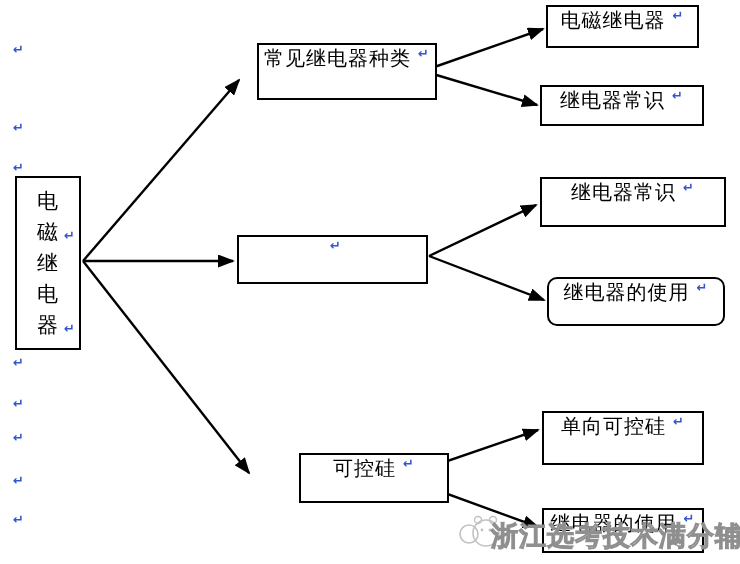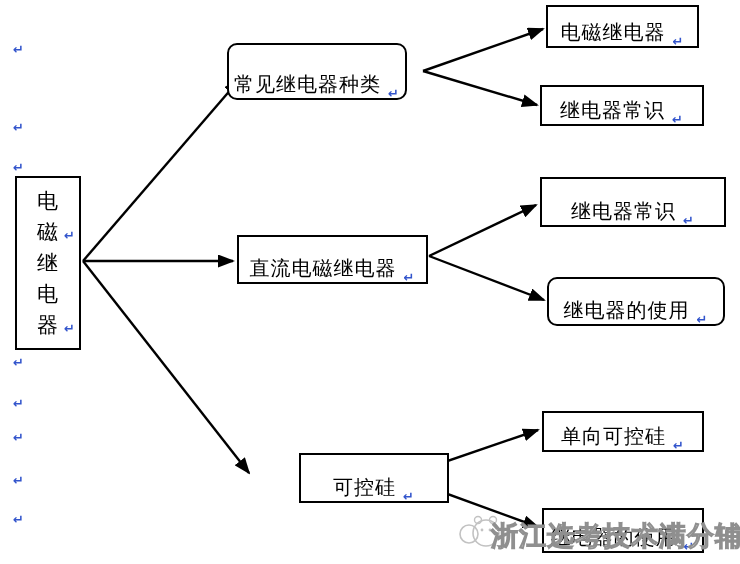--- a/index.html
+++ b/index.html
@@ -3,21 +3,21 @@
 <meta charset="utf-8">
 <style>
   html,body{margin:0;padding:0;background:#fff;}
   #canvas{
     position:relative;width:740px;height:564px;background:#fff;overflow:hidden;
     font-family:"DejaVu Serif","Liberation Serif",serif;color:#000;
   }
   #wires{position:absolute;left:0;top:0;width:740px;height:564px;z-index:1;}
   .node{
     position:absolute;background:#fff;border:2px solid #000;box-sizing:border-box;
-    display:flex;align-items:flex-end;justify-content:center;
+    display:flex;align-items:flex-start;justify-content:center;
     font-size:20px;letter-spacing:1px;white-space:nowrap;z-index:2;
   }
   .node .lbl{display:inline-block;}
   .pmark{
     color:#3355cc;font-family:"DejaVu Sans","Liberation Sans",sans-serif;
     font-size:13px;font-weight:bold;margin-left:7px;line-height:1;
     display:inline-block;transform:translateY(2px);
   }
   
   #node-root{flex-direction:column;justify-content:flex-start;padding-top:8px;font-size:21px;}
@@ -60,26 +60,25 @@
   </svg>
 
   <div class="node" id="node-root" style="left:15px;top:176px;width:66px;height:174px;">
     <div class="vrow"><span>电</span></div>
     <div class="vrow"><span>磁</span><span class="pmark">↵</span></div>
     <div class="vrow"><span>继</span></div>
     <div class="vrow"><span>电</span></div>
     <div class="vrow"><span>器</span><span class="pmark">↵</span></div>
   </div>
 
-  <div class="node" style="left:227px;top:43px;width:180px;height:57px;border-radius:10px;">
+  <div class="node" style="left:257px;top:43px;width:180px;height:57px;">
     <span class="lbl">常见继电器种类</span>
       <span class="pmark">↵</span>
   </div>
   <div class="node" style="left:237px;top:235px;width:191px;height:49px;">
-    <span class="lbl">直流电磁继电器</span>
       <span class="pmark">↵</span>
   </div>
   <div class="node" style="left:251px;top:453px;width:150px;height:50px;margin-left:48px;">
     <span class="lbl">可控硅</span>
       <span class="pmark">↵</span>
   </div>
 
   <div class="node" style="left:546px;top:5px;width:153px;height:43px;">
     <span class="lbl">电磁继电器</span>
       <span class="pmark">↵</span>
@@ -89,21 +88,21 @@
       <span class="pmark">↵</span>
   </div>
   <div class="node" style="left:540px;top:177px;width:186px;height:50px;">
     <span class="lbl">继电器常识</span>
       <span class="pmark">↵</span>
   </div>
   <div class="node" style="left:547px;top:277px;width:178px;height:49px;border-radius:10px;">
     <span class="lbl">继电器的使用</span>
       <span class="pmark">↵</span>
   </div>
-  <div class="node" style="left:542px;top:411px;width:162px;height:41px;">
+  <div class="node" style="left:542px;top:411px;width:162px;height:54px;">
     <span class="lbl">单向可控硅</span>
       <span class="pmark">↵</span>
   </div>
   <div class="node" style="left:542px;top:508px;width:162px;height:45px;">
     <span class="lbl">继电器的使用</span>
       <span class="pmark">↵</span>
   </div>
 
   <span class="mmark" style="top:43px;">↵</span>
   <span class="mmark" style="top:121px;">↵</span>

